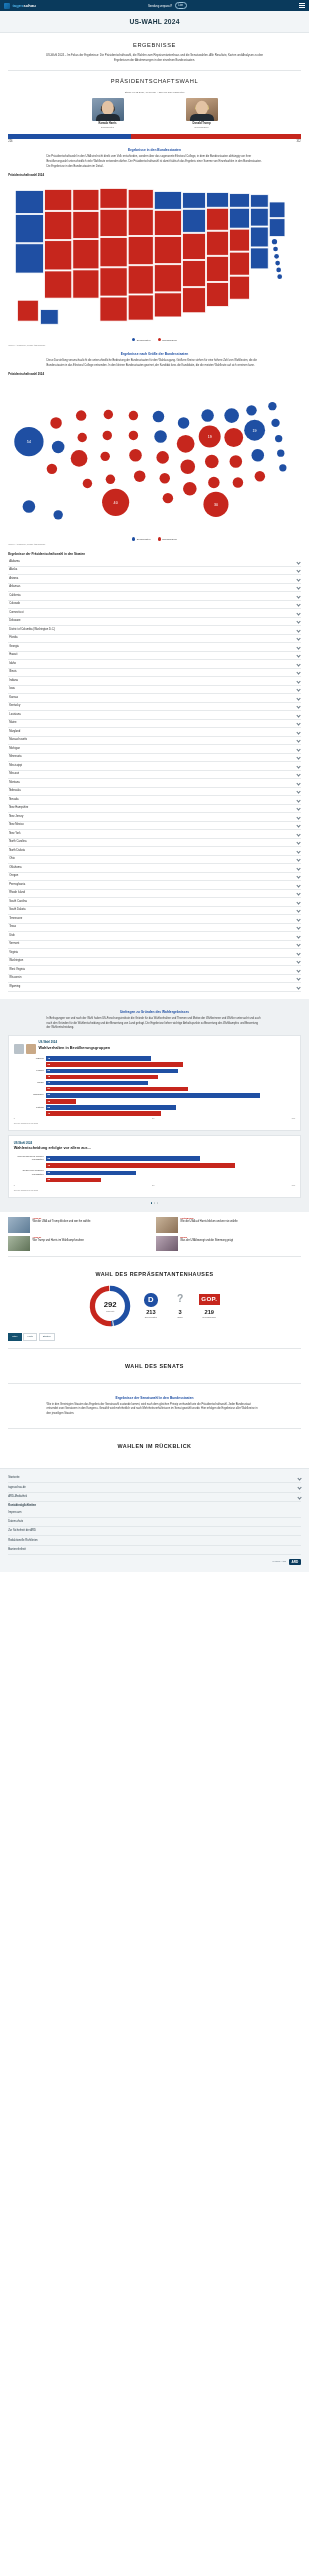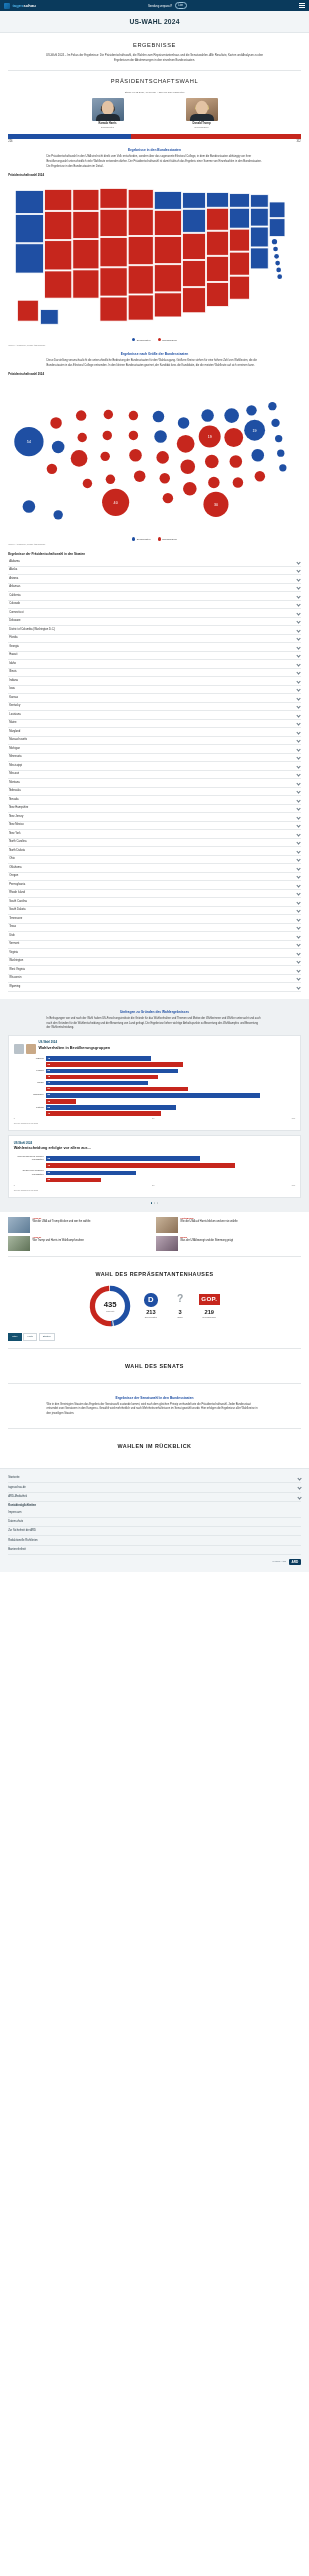--- a/index.html
+++ b/index.html
@@ -834,21 +834,21 @@
   <div class="section">
     <h2 class="band-title">WAHL DES REPRÄSENTANTENHAUSES</h2>
     <div class="house-wrap">
       <div class="donut">
         <svg viewBox="0 0 100 100" width="44" height="44">
           <circle cx="50" cy="50" r="40" fill="none" stroke="#1f4fa3" stroke-width="12" stroke-dasharray="123 128" transform="rotate(-90 50 50)"></circle>
           <circle cx="50" cy="50" r="40" fill="none" stroke="#c6261d" stroke-width="12" stroke-dasharray="126 125" transform="rotate(86 50 50)"></circle>
           <circle cx="50" cy="50" r="40" fill="none" stroke="#d8dde1" stroke-width="12" stroke-dasharray="3 248" transform="rotate(78 50 50)"></circle>
         </svg>
         <div class="donut-center">
-          <span class="donut-num">435</span>
+          <span class="donut-num">292</span>
           <span class="donut-cap">Mandate</span>
         </div>
       </div>
       <div class="seat-cols">
         <div class="seat-col">
           <div class="seat-logo">
             <span class="dem-logo">D</span>
           </div>
           <div class="seat-num">213</div>
           <div class="seat-lab">Demokraten</div>

